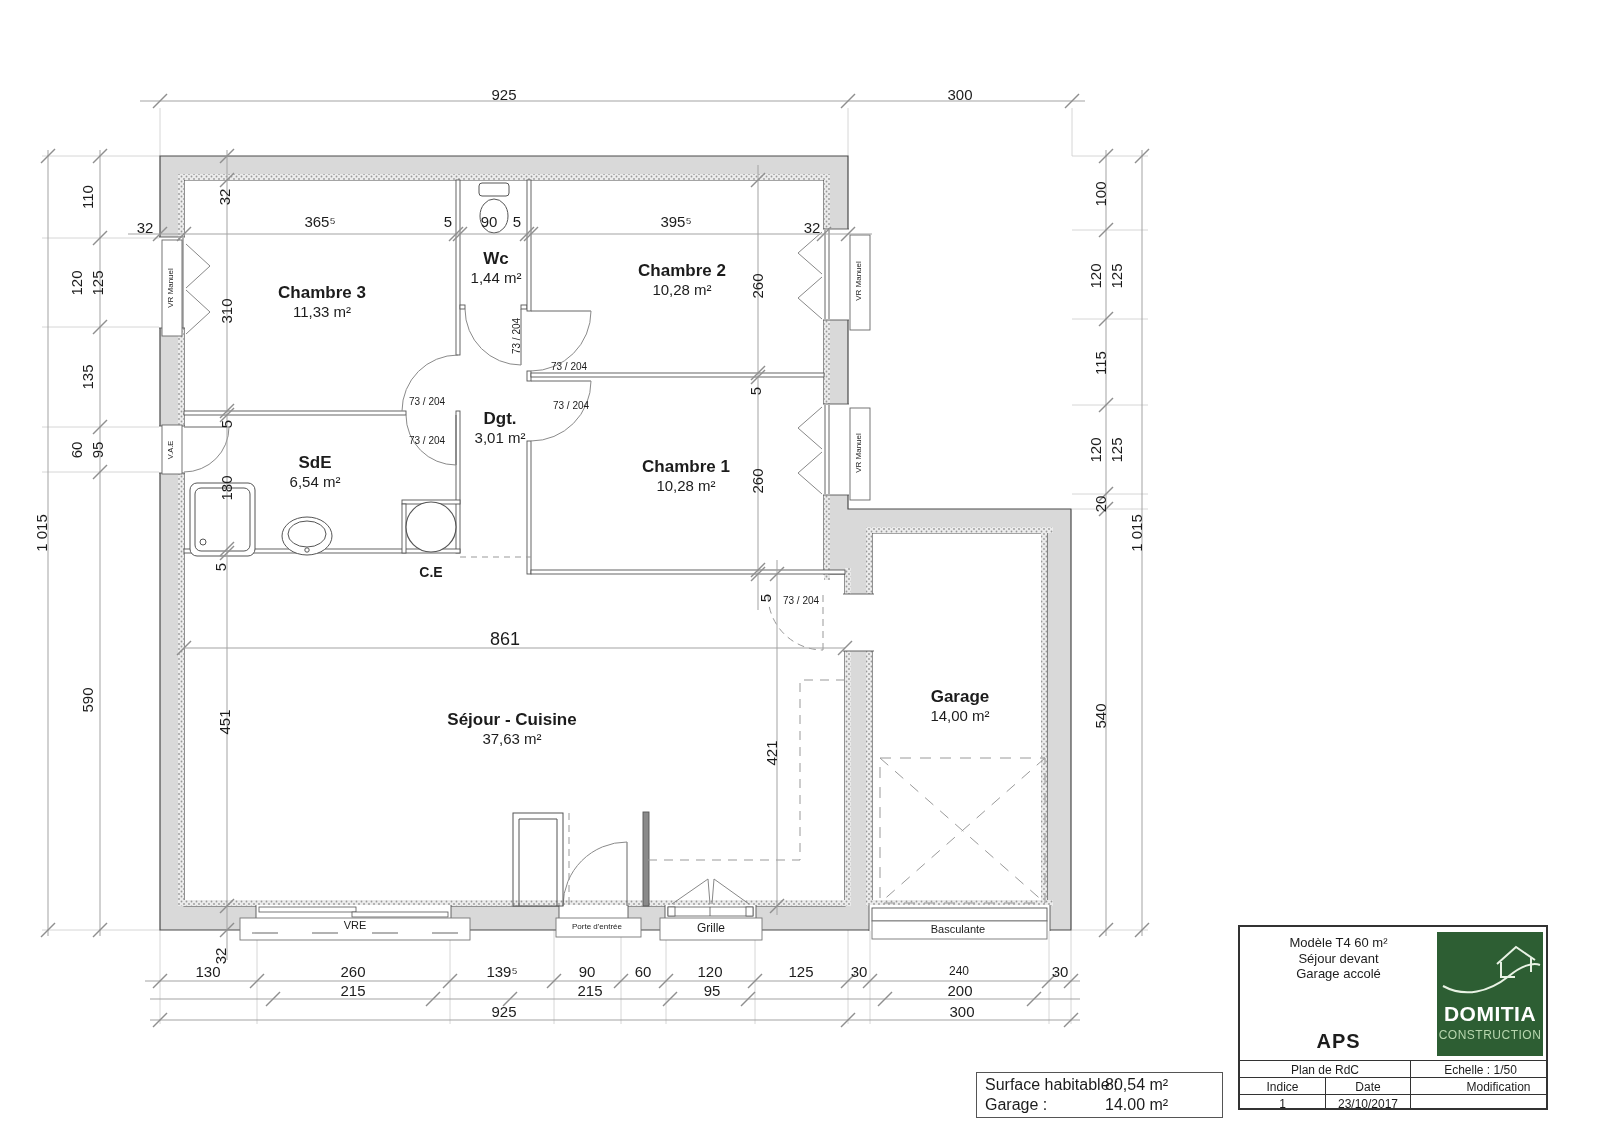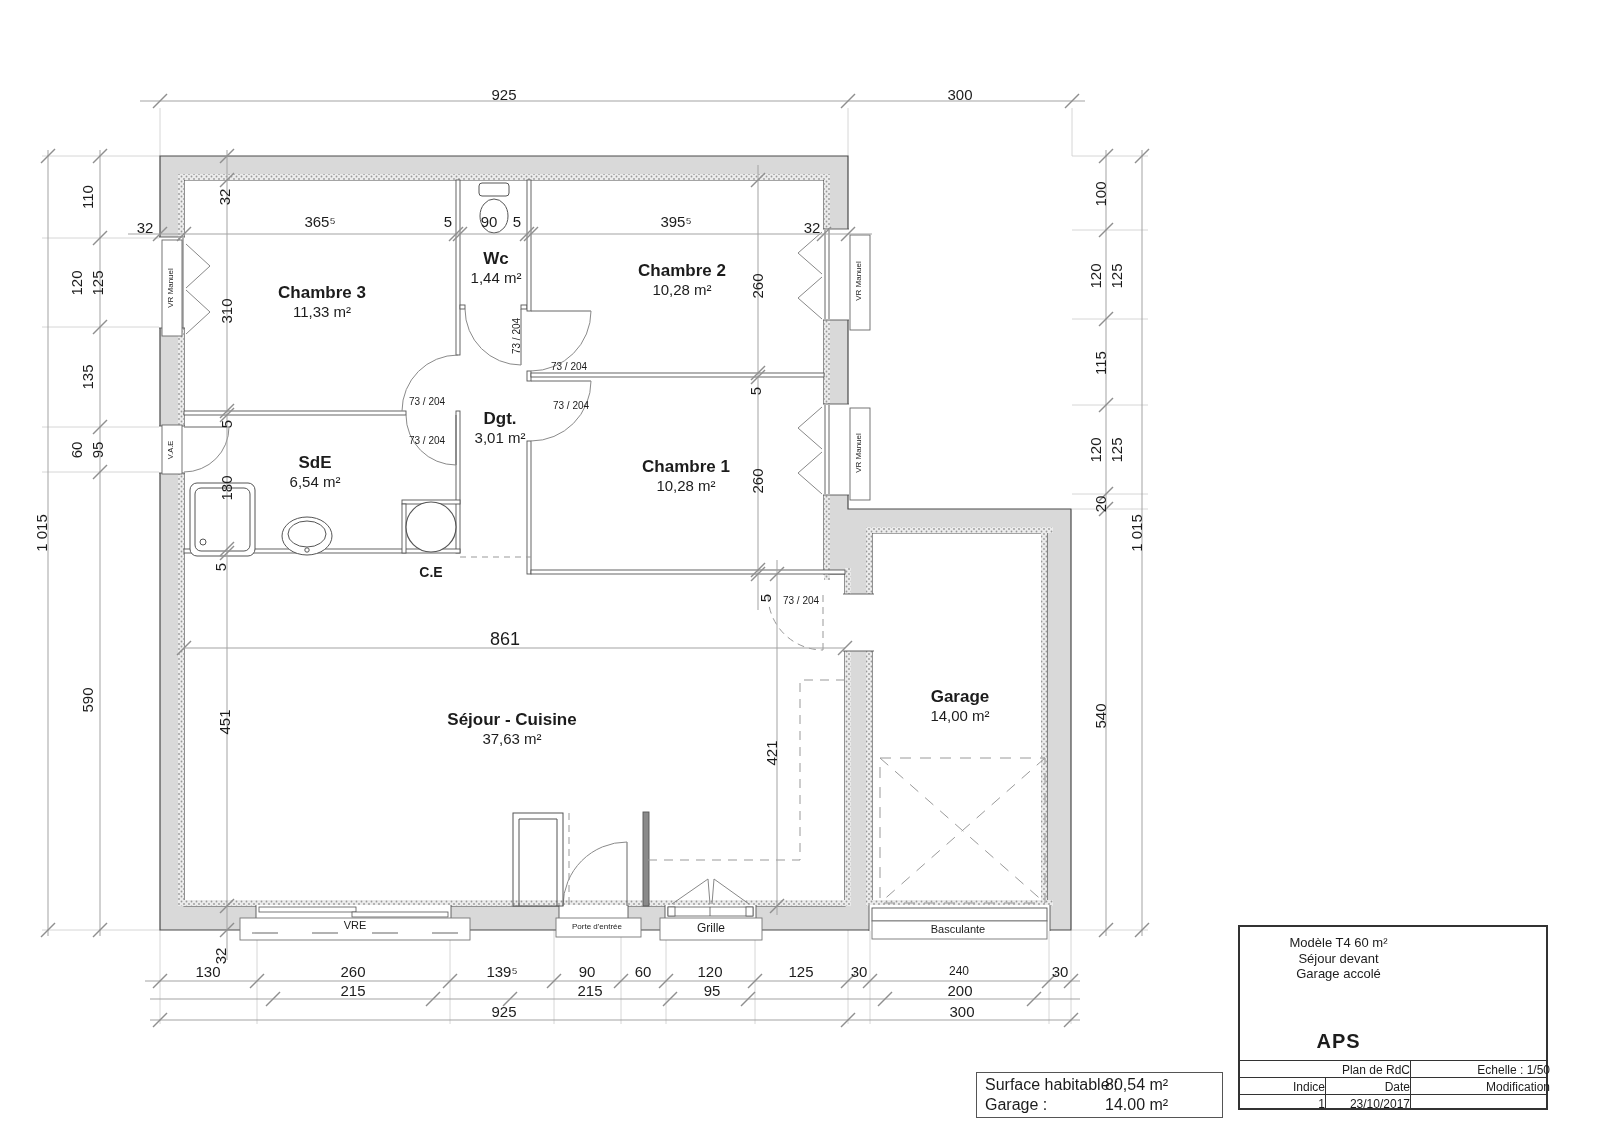--- a/index.html
+++ b/index.html
@@ -14,21 +14,21 @@
   .room .room-area{font-size:15px;line-height:1.2;}
   
   .tblock{position:absolute;left:1238px;top:925px;width:310px;height:185px;border:2px solid #333;box-sizing:border-box;background:#fff;}
   .tb-main{position:absolute;left:0;top:0;width:100%;height:133px;}
   .tb-lines{position:absolute;left:0;top:8px;width:197px;text-align:center;font-size:13px;line-height:15.5px;}
   .tb-aps{position:absolute;left:0;top:103px;width:197px;text-align:center;font-size:20px;font-weight:bold;letter-spacing:1px;}
   .logo{position:absolute;left:197px;top:5px;width:106px;height:124px;background:#2d5e33;}
   .logo-title{position:absolute;left:0;top:70px;width:100%;text-align:center;color:#ffffff;font-weight:bold;font-size:21px;letter-spacing:0.5px;}
   .logo-sub{position:absolute;left:0;top:96px;width:100%;text-align:center;color:#b7d6ae;font-size:12px;letter-spacing:0.5px;}
   .tb-row{position:absolute;left:0;width:100%;box-sizing:border-box;border-top:1px solid #333;font-size:12px;}
-  .tb-cell{position:absolute;top:0;height:100%;box-sizing:border-box;text-align:right;padding-top:2px;}
+  .tb-cell{position:absolute;top:0;height:100%;box-sizing:border-box;text-align:center;padding-top:2px;}
   
   .stable{position:absolute;left:976px;top:1072px;width:247px;height:46px;border:1.5px solid #555;box-sizing:border-box;background:#fff;font-size:16px;}
   .st-row{position:absolute;left:8px;width:232px;height:20px;}
   .st-label{position:absolute;left:0;top:0;}
   .st-value{position:absolute;left:120px;top:0;}
 </style>
 </head>
 <body>
 
 <div class="canvas">
@@ -404,20 +404,29 @@
     </div>
 
 <div class="tblock">
   <div class="tb-main">
     <div class="tb-lines">
       <div>Modèle T4 60 m²</div>
       <div>Séjour devant</div>
       <div>Garage accolé</div>
     </div>
     <div class="tb-aps">APS</div>
+    <div class="logo" style="background: rgb(45, 94, 51);">
+      <svg width="106" height="68" viewBox="0 0 106 68">
+        <path d="M6,54 C28,66 52,60 72,44 C84,34 96,30 103,33" fill="none" stroke="#e8f2e4" stroke-width="2"></path>
+        <path d="M60,32 L79,15 L98,28" fill="none" stroke="#e8f2e4" stroke-width="2"></path>
+        <path d="M64,30 V45 H78 M94,26 V40" fill="none" stroke="#e8f2e4" stroke-width="2"></path>
+      </svg>
+      <div class="logo-title">DOMITIA</div>
+      <div class="logo-sub">CONSTRUCTION</div>
+    </div>
   </div>
   <div class="tb-row" style="top:133px;height:17px;">
     <div class="tb-cell" style="left:0;width:170px;">Plan de RdC</div>
     <div class="tb-cell" style="left:170px;width:140px;border-left:1px solid #333;">Echelle : 1/50</div>
   </div>
   <div class="tb-row" style="top:150px;height:17px;">
     <div class="tb-cell" style="left:0;width:85px;">Indice</div>
     <div class="tb-cell" style="left:85px;width:85px;border-left:1px solid #333;">Date</div>
     <div class="tb-cell" style="left:170px;width:140px;border-left:1px solid #333;padding-left:36px;">Modification</div>
   </div>

